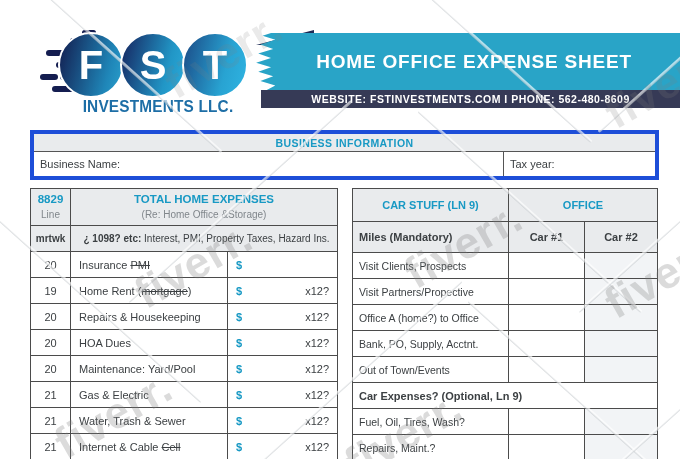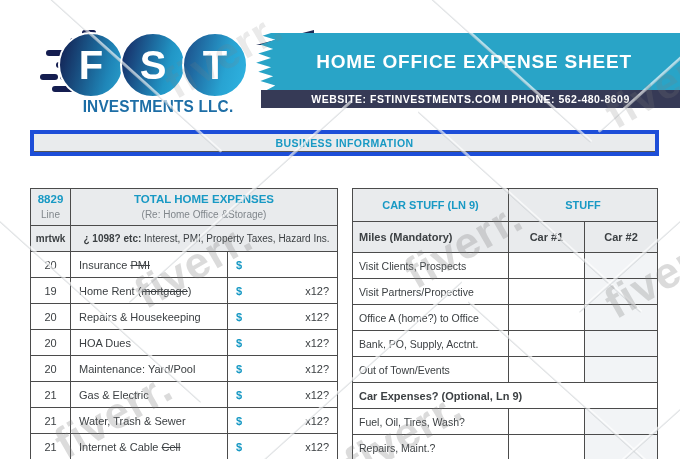--- a/index.html
+++ b/index.html
@@ -97,20 +97,30 @@
   <div class="banner-wedge"></div>
   <div class="banner">
     <span class="banner-title">HOME OFFICE EXPENSE SHEET</span>
   </div>
   <div class="contact-bar">
     <span class="contact-text">WEBSITE: FSTINVESTMENTS.COM  I  PHONE: 562-480-8609</span>
   </div>
 
   <div class="bizbox">
     <div class="biz-head">BUSINESS INFORMATION</div>
+    <div class="biz-body">
+      <div class="biz-name">
+        <span>Business Name:</span>
+        <span></span>
+      </div>
+      <div class="biz-tax">
+        <span>Tax year:</span>
+        <span></span>
+      </div>
+    </div>
   </div>
 
   <table class="ltable">
     <colgroup>
         <col style="width:40px">
         <col style="width:157px">
         <col style="width:110px">
       </colgroup>
     <tbody>
         <tr>
@@ -216,21 +226,21 @@
 
   <table class="rtable">
     <colgroup>
         <col style="width:156px">
         <col style="width:76px">
         <col style="width:73px">
       </colgroup>
     <tbody>
         <tr>
       <td class="hd th-main teal">CAR STUFF (LN 9)</td>
-      <td class="hd th-main teal" colspan="2">STUFF</td>
+      <td class="hd th-main teal" colspan="2">OFFICE</td>
     </tr>
     <tr class="sub">
       <td class="lbl">Miles (Mandatory)</td>
       <td style="text-align:center;">Car #1</td>
       <td style="text-align:center;">Car #2</td>
     </tr>
 
     <tr class="mrow">
       <td class="desc">Visit Clients, Prospects</td>
       <td></td>

